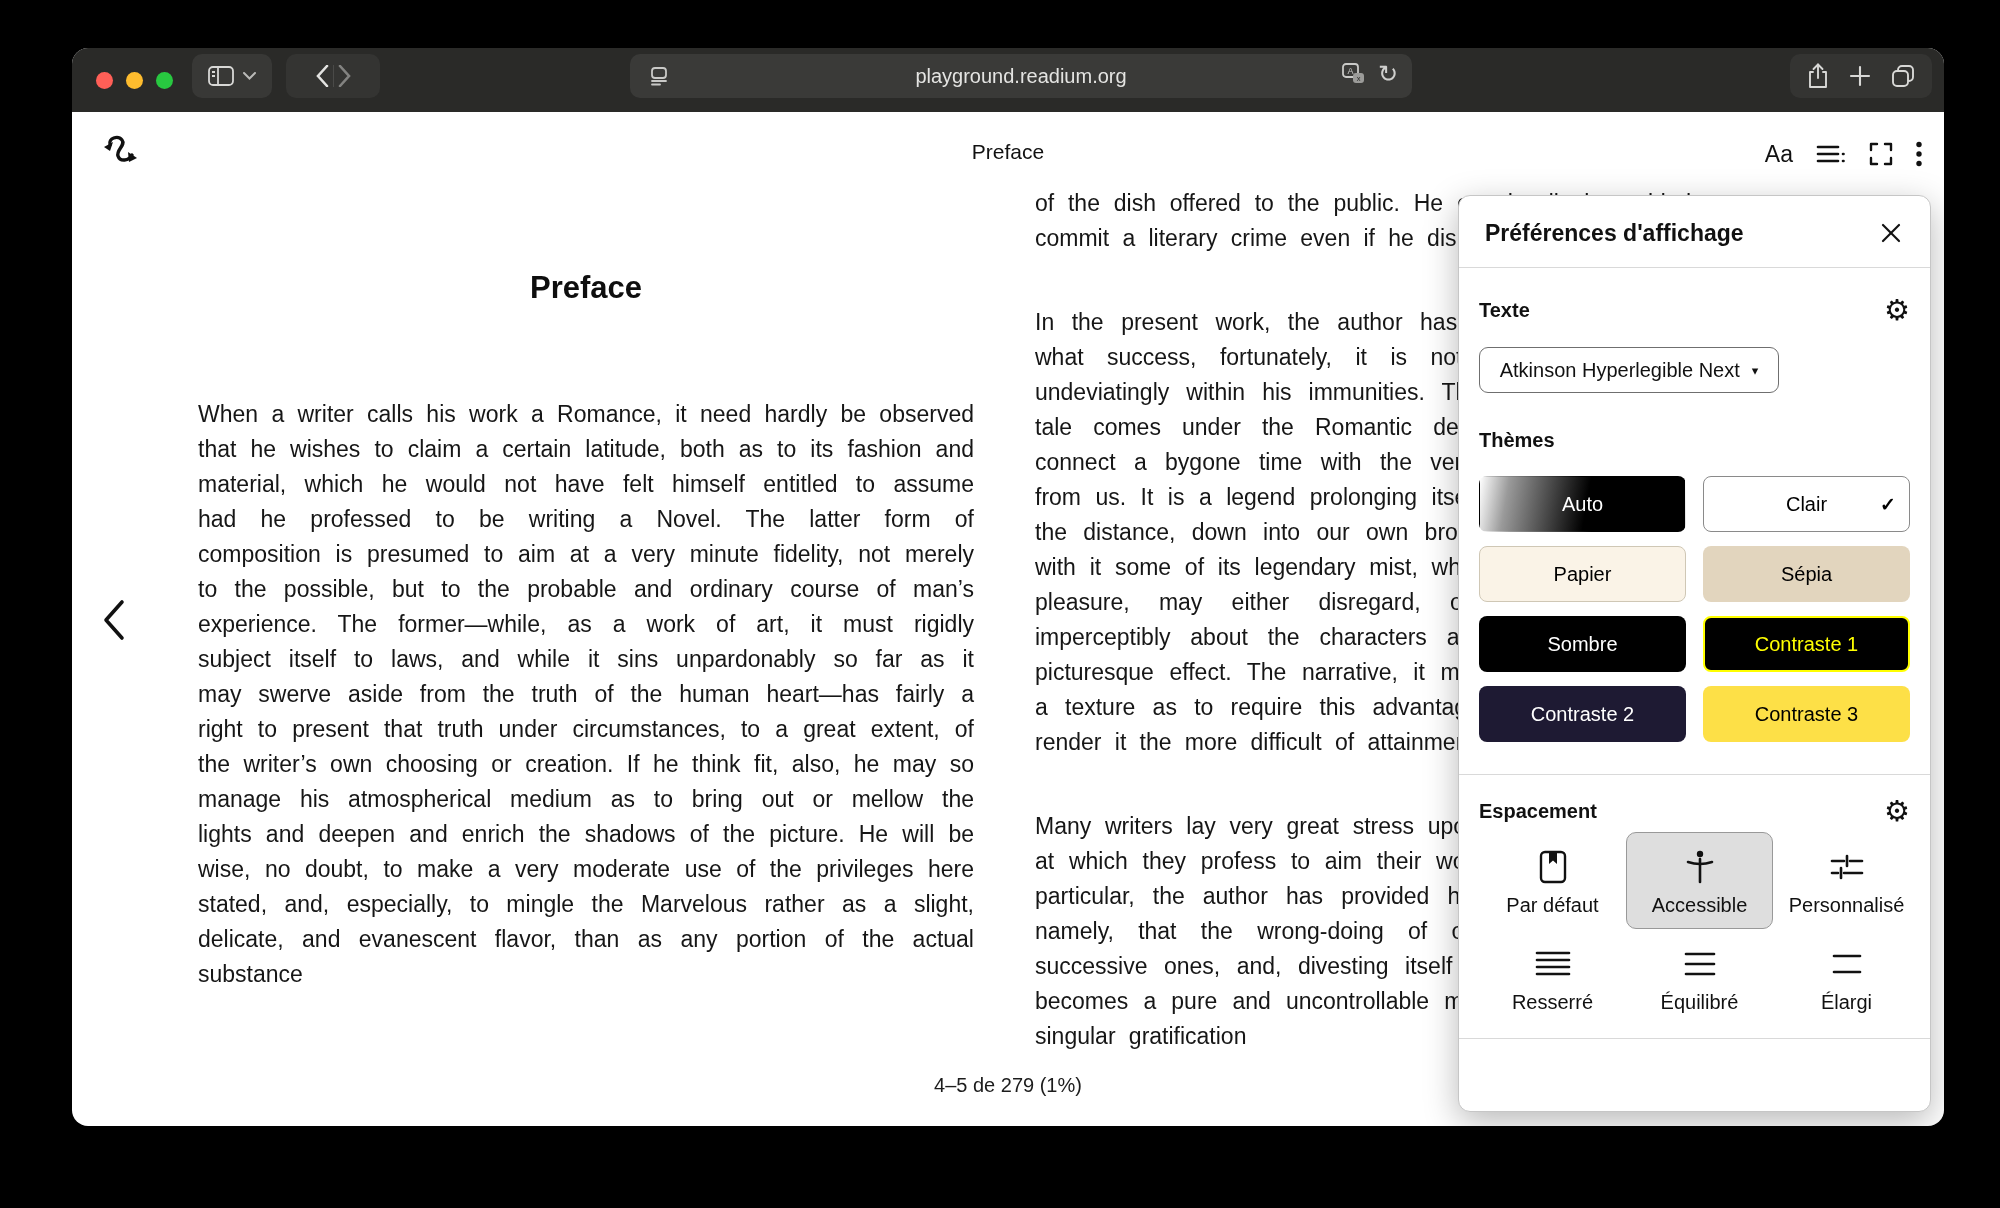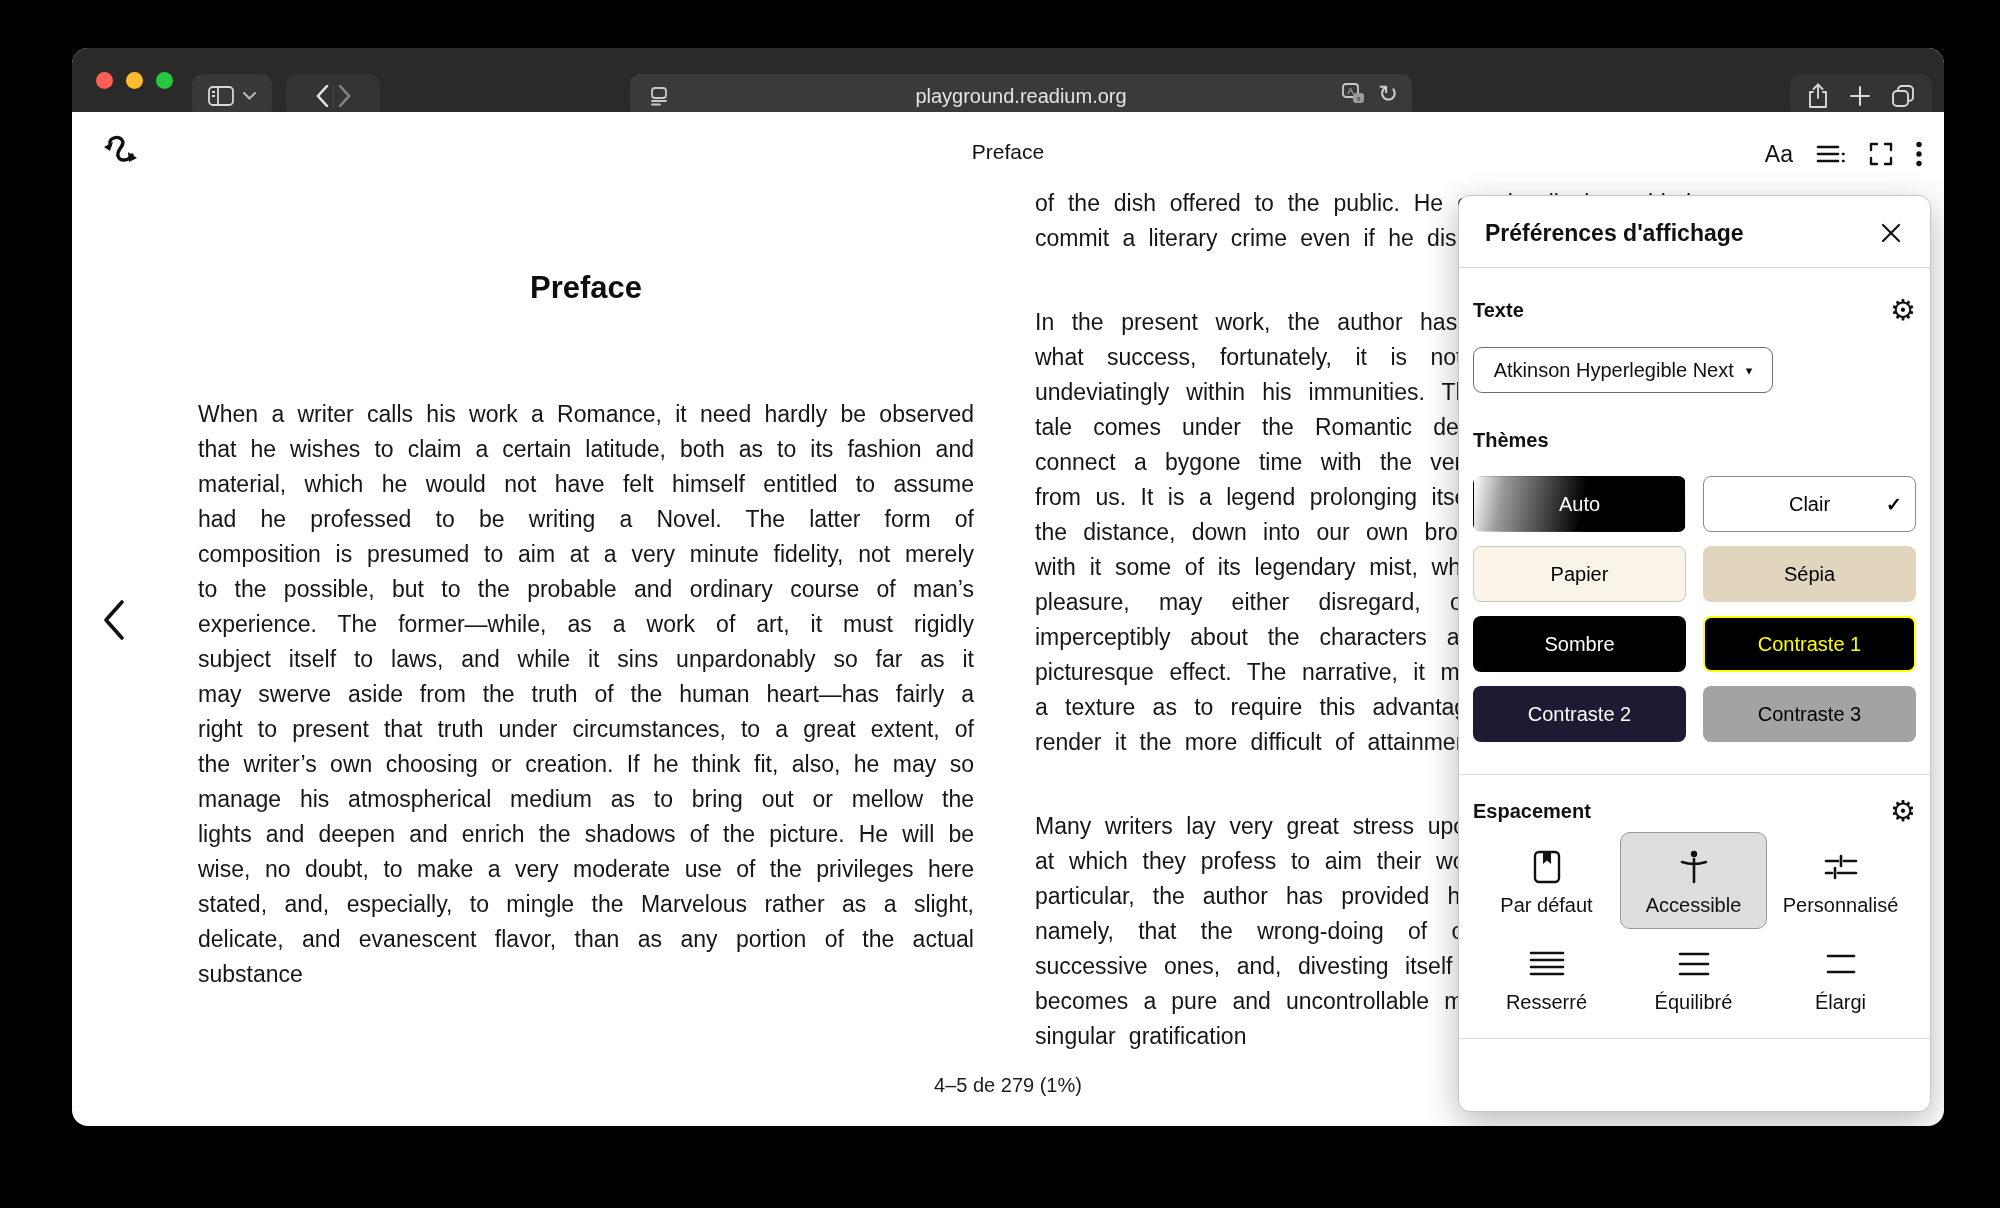--- a/index.html
+++ b/index.html
@@ -4,21 +4,21 @@
 <style>
   html,body{margin:0;padding:0;}
   body{width:2000px;height:1208px;background:#000;position:relative;overflow:hidden;
        font-family:"Liberation Sans", sans-serif;}
   .window{position:absolute;left:72px;top:48px;width:1872px;height:1078px;
           border-radius:16px;overflow:hidden;background:#fff;box-shadow:0 18px 60px rgba(0,0,0,.6);}
   
   .chrome{position:absolute;top:0;left:0;right:0;height:64px;background:#2a2a28;}
   .traffic{position:absolute;left:24px;top:24px;display:flex;gap:13px;}
   .traffic button{width:17px;height:17px;border-radius:50%;border:none;padding:0;cursor:default;}
-  .pill{position:absolute;top:26px;height:44px;border-radius:10px;background:#383836;
+  .pill{position:absolute;top:6px;height:44px;border-radius:10px;background:#383836;
         display:flex;align-items:center;justify-content:center;color:#d8d8d6;}
   .pill.sidebar{left:120px;width:80px;gap:9px;}
   .pill.navbtns{left:214px;width:94px;gap:4px;background:#343432;}
   .navsep{width:1px;height:22px;background:#4a4a48;}
   .pill.url{left:558px;width:782px;background:#3a3a38;font-size:20px;color:#e4e4e2;}
   .url-left{position:absolute;left:18px;top:11px;}
   .url-right{position:absolute;right:14px;top:8px;display:flex;align-items:center;gap:12px;}
   .pill.winbtns{right:12px;width:142px;gap:20px;background:#343432;}
   .chrome svg{display:block;}
   .dim{opacity:.45;}
@@ -42,21 +42,21 @@
               font-size:20px;color:#1c1c1c;white-space:nowrap;}
   .navprev{position:absolute;left:22px;top:544px;background:none;border:none;padding:6px;}
   
   .panel{position:absolute;left:1386px;top:147px;width:473px;height:917px;background:#fff;
          border:1px solid #c6c6c6;border-radius:12px;box-shadow:0 10px 34px rgba(0,0,0,.28);
          overflow:hidden;z-index:10;box-sizing:border-box;}
   .phead{display:flex;align-items:flex-start;justify-content:space-between;padding:24px 26px 20px 26px;}
   .ptitle{font-size:23px;font-weight:bold;color:#111;}
   .closebtn{background:none;border:none;padding:2px;display:flex;}
   .pdivider{border:none;border-top:1px solid #d9d9d9;margin:0;}
-  .psection{padding:0 14px;}
+  .psection{padding:0 20px;}
   .secrow{display:flex;align-items:center;justify-content:space-between;margin-top:28px;}
   .seclabel{font-size:20px;font-weight:bold;color:#111;}
   .gear{font-size:29px;line-height:1;color:#111;background:none;border:none;padding:0;}
   .fontselect{margin-top:22px;width:300px;height:46px;border:1.5px solid #6f6f6f;border-radius:9px;
               background:#fff;display:flex;align-items:center;justify-content:center;gap:12px;
               font-size:20px;color:#111;font-family:inherit;box-sizing:border-box;}
   .caret{font-size:13px;}
   .themelabel{margin-top:36px;}
   .themegrid{margin-top:24px;display:grid;grid-template-columns:1fr 1fr;gap:14px 17px;}
   .themebtn{height:56px;border-radius:8px;border:1.5px solid transparent;font-size:20px;
@@ -268,21 +268,21 @@
 
         </button>
         <button class="themebtn b-contraste1" style="background: rgb(0, 0, 0); color: rgb(255, 255, 0); border-color: rgb(255, 255, 0);">
           <span>Contraste 1</span>
 
         </button>
         <button class="themebtn" style="background: rgb(30, 26, 51); color: rgb(255, 255, 255);">
           <span>Contraste 2</span>
 
         </button>
-        <button class="themebtn" style="background: #a3a3a3; color: rgb(0, 0, 0);">
+        <button class="themebtn" style="background: #fde047; color: rgb(0, 0, 0);">
           <span>Contraste 3</span>
 
         </button>
       </div>
     </div>
 
     <hr class="pdivider spacdiv">
 
     <div class="psection">
       <div class="secrow" style="margin-top:22px;">

